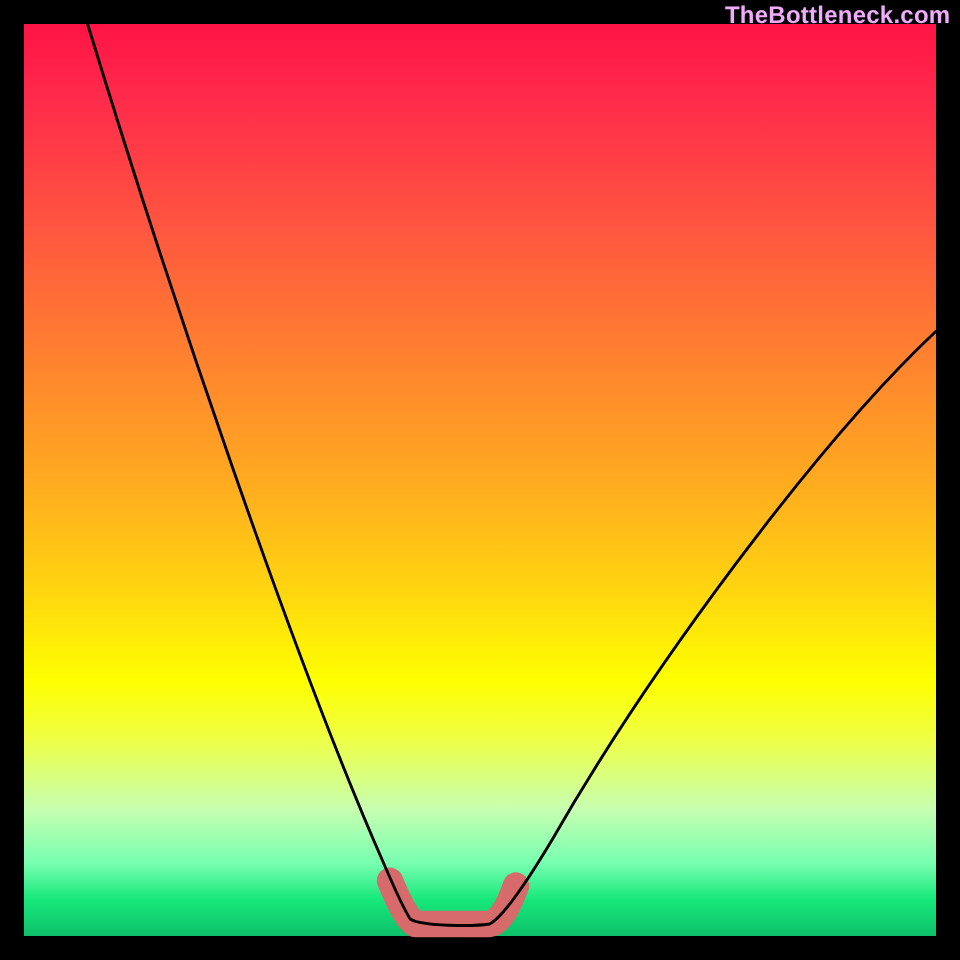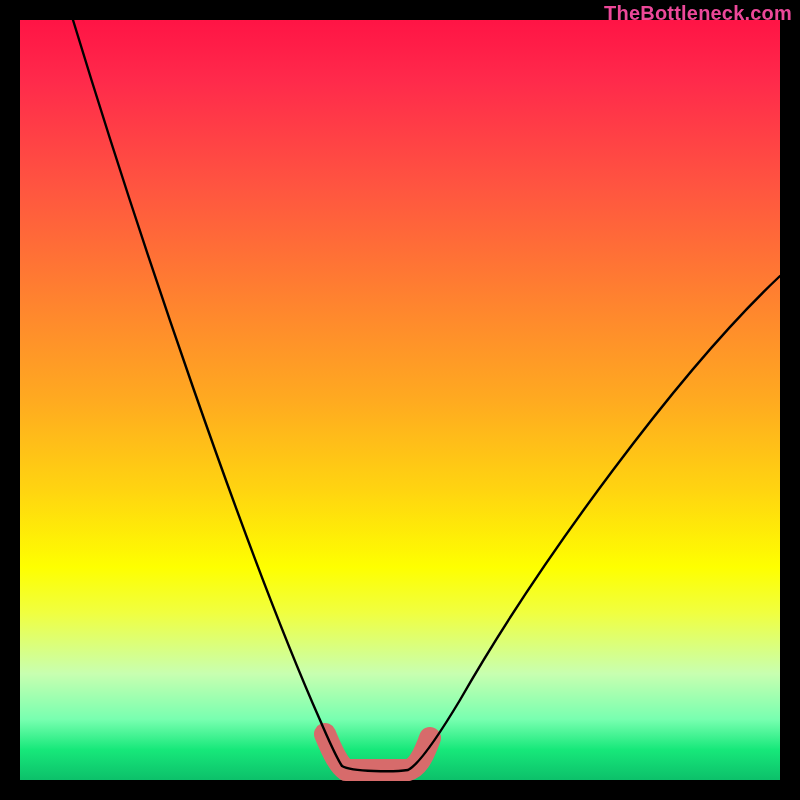--- a/index.html
+++ b/index.html
@@ -47,21 +47,21 @@
     left: 0;
     top: 0;
     width: 760px;
     height: 760px;
     overflow: visible;
   }
   .attrib {
     position: absolute;
     top: 2px;
     right: 8px;
-    color: #ec4899;
+    color: #f0abfc;
     font-size: 20px;
     font-weight: 600;
     letter-spacing: 0.2px;
   }
 </style>
 </head>
 <body>
 
 <div class="frame">
   <div class="plot"></div>

